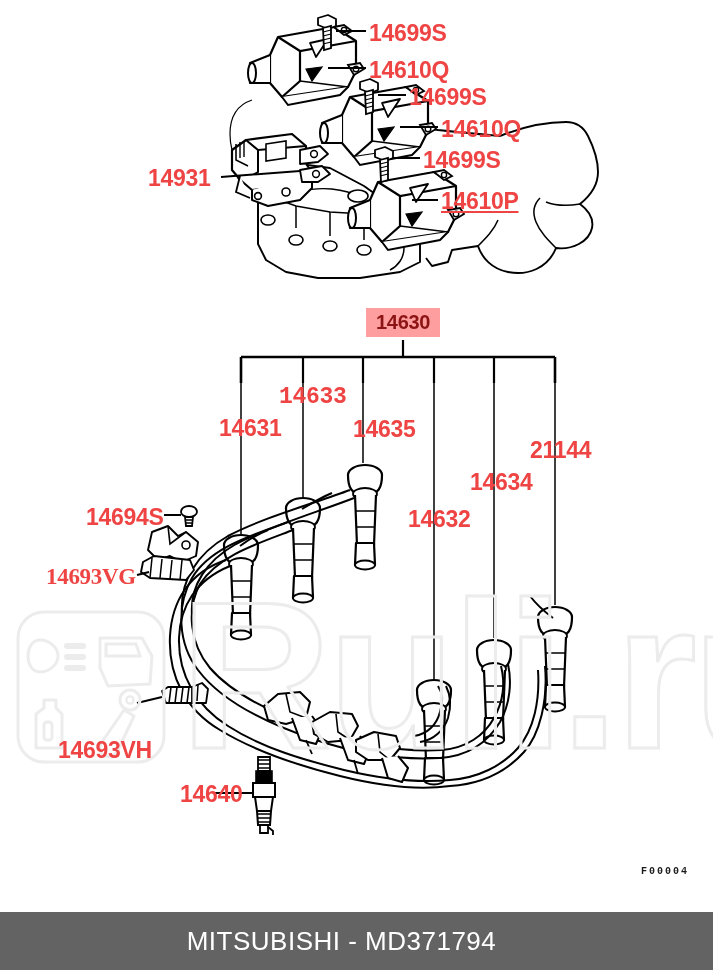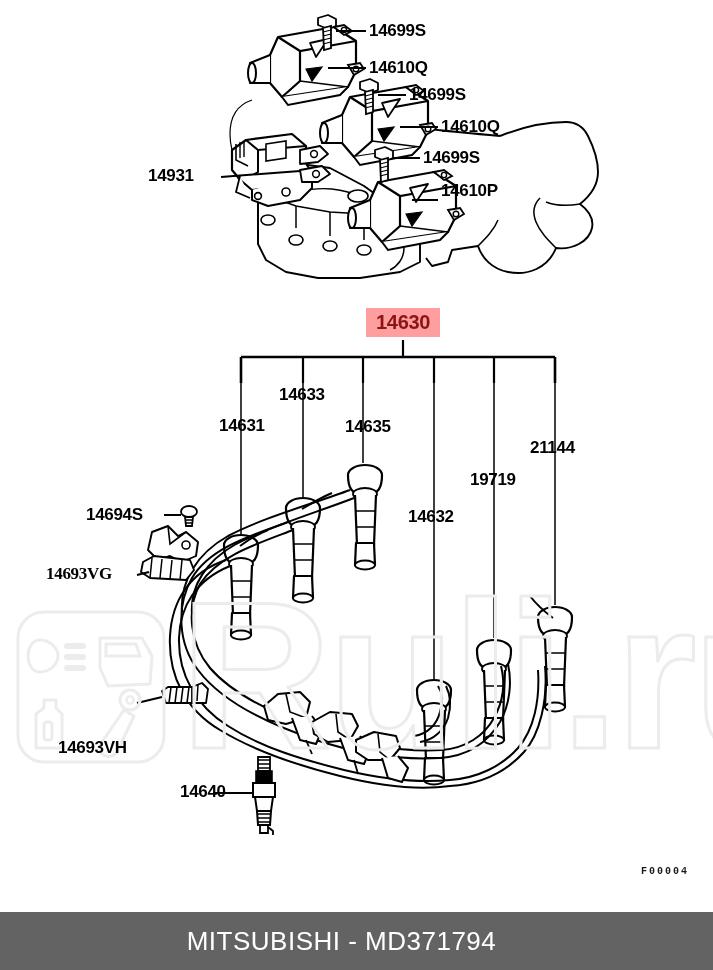--- a/index.html
+++ b/index.html
@@ -22,23 +22,23 @@
     left:0; top:0;
     width:713px; height:912px;
   }
   #diagram-canvas svg{display:block;}
 
   
   .callout{
     position:absolute;
     font-family:"Liberation Sans", sans-serif;
     font-weight:bold;
-    font-size:17px;
+    font-size:23px;
     line-height:1;
-    color:#000000;
+    color:#ef4444;
     white-space:nowrap;
     letter-spacing:-0.3px;
   }
 
   .callout.highlight{
     background:#ff9e9e;
     color:#8c1414;
     padding:4px 10px 5px 10px;
     font-size:20px;
     text-align:right;
@@ -359,30 +359,30 @@
         <text x="180" y="748" font-family="Liberation Sans, sans-serif" font-size="210" font-weight="bold" fill="none" stroke="#ececec" stroke-width="3" letter-spacing="-4">Ruli.ru</text>
       </g>
     </svg>
   </div>
 
   <div class="callout" style="left:369px; top:22px;">14699S</div>
   <div class="callout" style="left:369px; top:59px;">14610Q</div>
   <div class="callout" style="left:409px; top:86px;">14699S</div>
   <div class="callout" style="left:441px; top:118px;">14610Q</div>
   <div class="callout" style="left:423px; top:149px;">14699S</div>
-  <div class="callout" style="left:441px; top:182px;">14610P</div>
+  <div class="callout" style="left:441px; top:190px;text-decoration:underline;">14610P</div>
   <div class="callout" style="left:148px; top:167px;">14931</div>
 
   <div class="callout highlight" style="left:366px; top:308px;">14630</div>
 
   <div class="callout" style="left:219px; top:417px;">14631</div>
-  <div class="callout" style="left:279px; top:386px;">14633</div>
-  <div class="callout" style="left:345px; top:418px;">14635</div>
+  <div class="callout" style="left:279px; top:386px;font-family:Liberation Mono, monospace;">14633</div>
+  <div class="callout" style="left:353px; top:418px;">14635</div>
   <div class="callout" style="left:408px; top:508px;text-align:center;">14632</div>
-  <div class="callout" style="left:470px; top:471px;">19719</div>
+  <div class="callout" style="left:470px; top:471px;">14634</div>
   <div class="callout" style="left:530px; top:439px;">21144</div>
 
   <div class="callout" style="left:86px; top:506px;">14694S</div>
   <div class="callout" style="left:46px; top:565px;font-family:Liberation Serif, serif;">14693VG</div>
   <div class="callout" style="left:58px; top:693px;margin-top:46px;">14693VH</div>
   <div class="callout" style="left:152px; top:783px;margin-left:28px;">14640</div>
 
   <div id="drawing-id">F00004</div>
 
   <div id="footer-bar">

